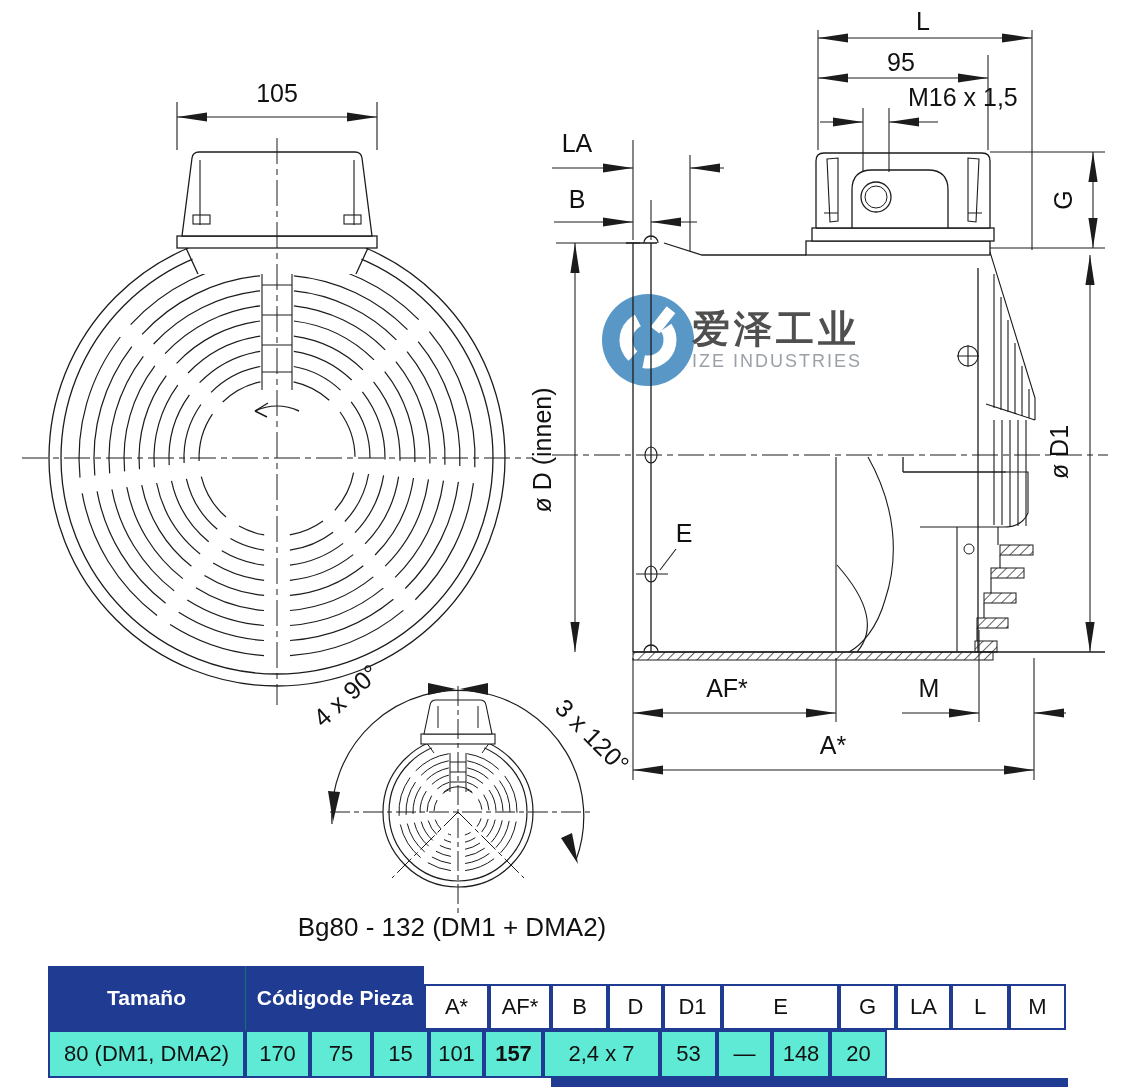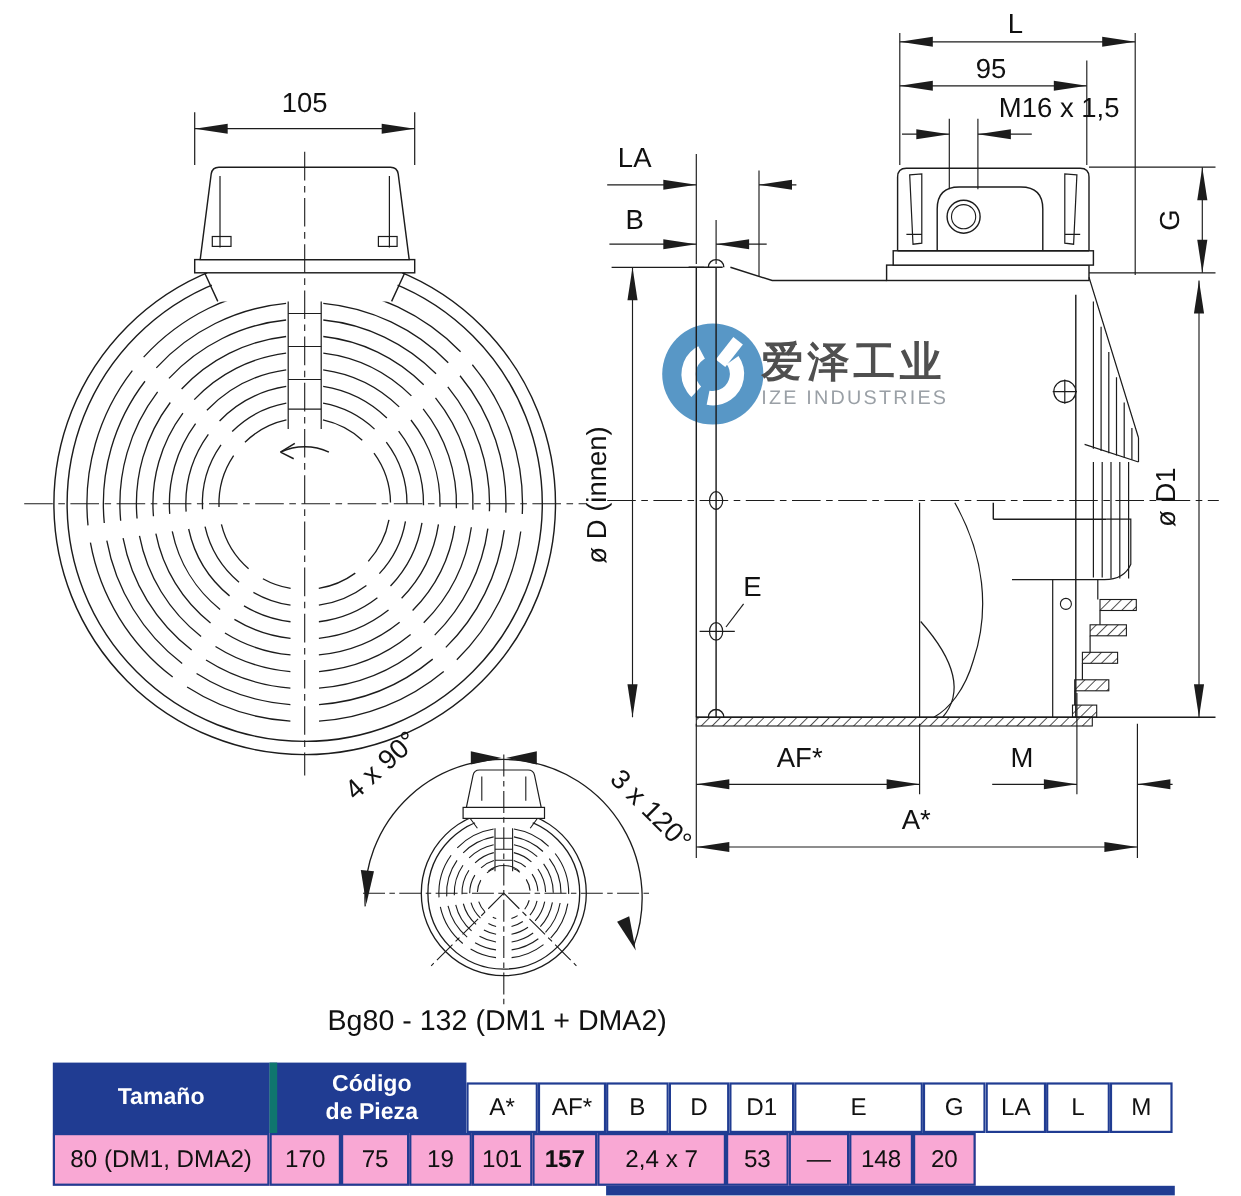--- a/index.html
+++ b/index.html
@@ -10,24 +10,24 @@
   .caption{font-size:26px;fill:#111;}
   .wm-cn{font-size:38px;font-weight:bold;fill:#4f4f4f;letter-spacing:4px;}
   .wm-en{font-size:18px;fill:#9aa0a6;letter-spacing:2px;}
   
   .dtable{position:absolute;left:48px;top:966px;width:1020px;}
   .trow{display:flex;align-items:center;}
   .cell{box-sizing:border-box;display:flex;align-items:center;justify-content:center;
         text-align:center;}
   .hdr-navy{background:#203c92;color:#fff;font-weight:bold;font-size:21px;height:64px;}
   .hdr-size{width:197px;}
-  .hdr-code{width:179px;border-left:7px solid #0f766e;flex-direction:column;line-height:1.2;}
+  .hdr-code{width:179px;border-left:1px solid #0f766e;flex-direction:row;line-height:1.2;}
   .dim-hdr{height:46px;margin-top:18px;background:#ffffff;border:2.5px solid #203c92;
            font-size:22px;color:#111;}
-  .val{height:48px;background:#f9a8d4;border:2.5px solid #203c92;font-size:22px;color:#111;}
+  .val{height:48px;background:#5eead4;border:2.5px solid #203c92;font-size:22px;color:#111;}
   .val-size{width:197px;}
   .val-code{width:179px;}
   .strip{position:absolute;left:503px;top:112px;width:517px;height:9px;background:#203c92;}
 </style>
 </head>
 <body>
 
 <div class="page">
 
 <svg width="1128" height="960" viewBox="0 0 1128 960">
@@ -360,21 +360,21 @@
           <div class="cell dim-hdr" style="width: 55px;">LA</div>
           <div class="cell dim-hdr" style="width: 58px;">L</div>
           <div class="cell dim-hdr" style="width: 57px;">M</div>
         </div>
   </div>
   <div class="trow">
     <div class="cell val val-size">80 (DM1, DMA2)</div>
     <div style="display:flex;" id="value-cells">
           <div class="cell val" style="width: 65px;">170</div>
           <div class="cell val" style="width: 62px;">75</div>
-          <div class="cell val" style="width: 57px;">19</div>
+          <div class="cell val" style="width: 57px;">15</div>
           <div class="cell val" style="width: 55px;">101</div>
           <div class="cell val" style="width: 59px; font-weight: bold;">157</div>
           <div class="cell val" style="width: 117px;">2,4 x 7</div>
           <div class="cell val" style="width: 57px;">53</div>
           <div class="cell val" style="width: 55px;">—</div>
           <div class="cell val" style="width: 58px;">148</div>
           <div class="cell val" style="width: 57px;">20</div>
         </div>
   </div>
   <div class="strip"></div>

